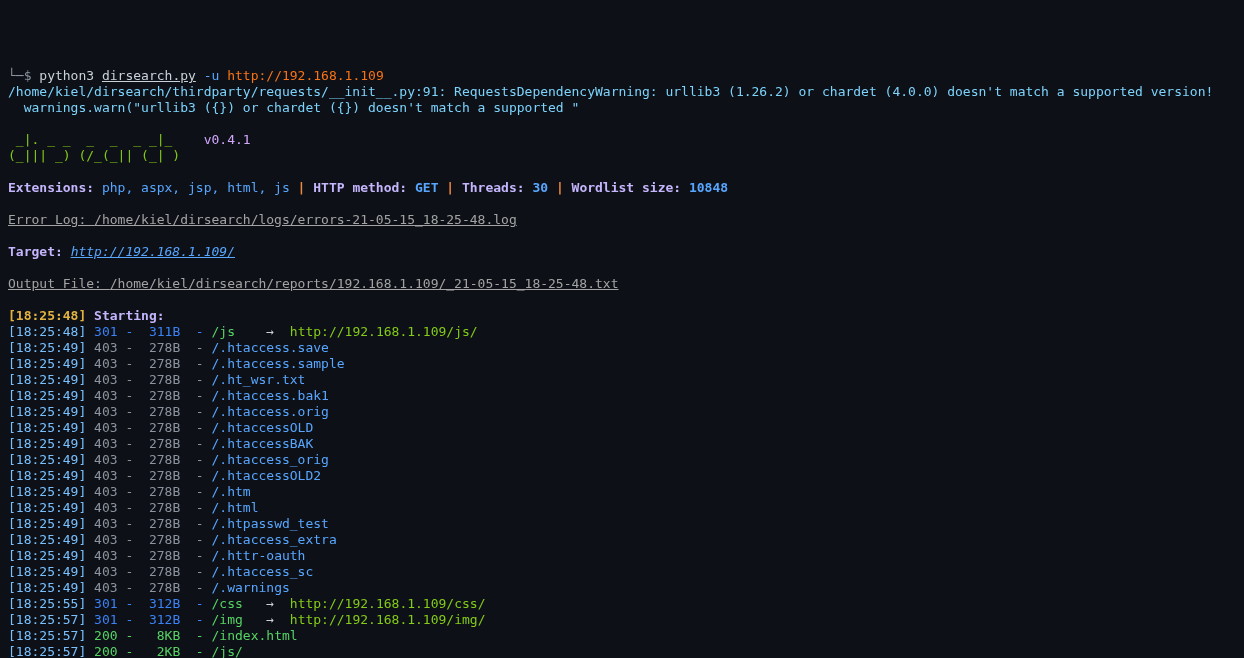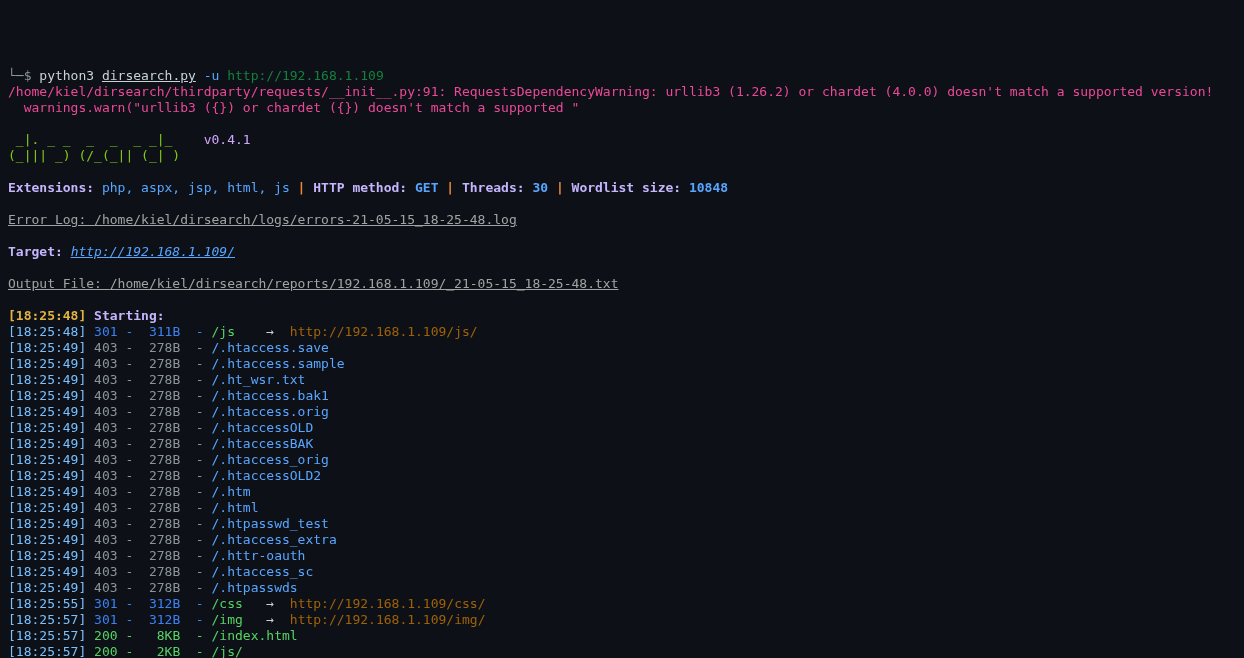--- a/index.html
+++ b/index.html
@@ -10,40 +10,40 @@
     font-size: 13px;
     line-height: 16px;
     padding: 4px 8px;
     width: 1244px;
     white-space: pre;
   }
   .prompt-sym { color: #8b949e; }
   .cmd-py { color: #c9d1d9; }
   .cmd-script { color: #c9d1d9; text-decoration: underline; }
   .cmd-flag { color: #58a6ff; }
-  .cmd-arg { color: #15803d; }
-  .warn { color: #ec4899; }
+  .cmd-arg { color: #f97316; }
+  .warn { color: #7dd3fc; }
   .logo { color: #84cc16; }
   .logo-ver { color: #d2a8ff; }
   .lbl-orange { color: #c4b5fd; font-weight: bold; }
   .ext { color: #58a6ff; font-weight: normal; }
   .sep { color: #f0883e; font-weight: bold; }
   .httpm { color: #58a6ff; font-weight: bold; }
   .num { color: #58a6ff; font-weight: bold; }
   .plain { color: #a3a3a3; text-decoration: underline; }
   .link { color: #58a6ff; text-decoration: underline; font-style: italic; }
   .ts-start { color: #e3b341; font-weight: bold; }
   .ts { color: #79c0ff; }
   .code301 { color: #8b949e; }
   .code403 { color: #8b949e; }
   .code200 { color: #8b949e; }
   .path-blue { color: #58a6ff; }
   .path-green { color: #56d364; }
   .arrow { color: #c9d1d9; }
-  .redir { color: #a16207; }
+  .redir { color: #84cc16; }
   .row301 .code301, .row301 .sz { color: #3b82f6; }
   .row403 .code403, .row403 .sz { color: #8b949e; }
   .row200 .code200, .row200 .sz { color: #56d364; }
 </style>
 </head>
 <body>
 
 
 
 <div><span><span class="prompt-sym">└─$ </span><span class="cmd-py">python3 </span><span class="cmd-script">dirsearch.py</span><span class="cmd-flag"> -u </span><span class="cmd-arg">http://192.168.1.109</span></span>
@@ -71,21 +71,21 @@
 <span class="row403"><span class="ts">[18:25:49]</span> <span class="code403">403</span><span class="code403"> - </span><span class="code403"> 278B</span><span class="code403">  - </span><span class="path-blue">/.htaccessOLD</span></span>
 <span class="row403"><span class="ts">[18:25:49]</span> <span class="code403">403</span><span class="code403"> - </span><span class="code403"> 278B</span><span class="code403">  - </span><span class="path-blue">/.htaccessBAK</span></span>
 <span class="row403"><span class="ts">[18:25:49]</span> <span class="code403">403</span><span class="code403"> - </span><span class="code403"> 278B</span><span class="code403">  - </span><span class="path-blue">/.htaccess_orig</span></span>
 <span class="row403"><span class="ts">[18:25:49]</span> <span class="code403">403</span><span class="code403"> - </span><span class="code403"> 278B</span><span class="code403">  - </span><span class="path-blue">/.htaccessOLD2</span></span>
 <span class="row403"><span class="ts">[18:25:49]</span> <span class="code403">403</span><span class="code403"> - </span><span class="code403"> 278B</span><span class="code403">  - </span><span class="path-blue">/.htm</span></span>
 <span class="row403"><span class="ts">[18:25:49]</span> <span class="code403">403</span><span class="code403"> - </span><span class="code403"> 278B</span><span class="code403">  - </span><span class="path-blue">/.html</span></span>
 <span class="row403"><span class="ts">[18:25:49]</span> <span class="code403">403</span><span class="code403"> - </span><span class="code403"> 278B</span><span class="code403">  - </span><span class="path-blue">/.htpasswd_test</span></span>
 <span class="row403"><span class="ts">[18:25:49]</span> <span class="code403">403</span><span class="code403"> - </span><span class="code403"> 278B</span><span class="code403">  - </span><span class="path-blue">/.htaccess_extra</span></span>
 <span class="row403"><span class="ts">[18:25:49]</span> <span class="code403">403</span><span class="code403"> - </span><span class="code403"> 278B</span><span class="code403">  - </span><span class="path-blue">/.httr-oauth</span></span>
 <span class="row403"><span class="ts">[18:25:49]</span> <span class="code403">403</span><span class="code403"> - </span><span class="code403"> 278B</span><span class="code403">  - </span><span class="path-blue">/.htaccess_sc</span></span>
-<span class="row403"><span class="ts">[18:25:49]</span> <span class="code403">403</span><span class="code403"> - </span><span class="code403"> 278B</span><span class="code403">  - </span><span class="path-blue">/.htpasswds</span></span>
+<span class="row403"><span class="ts">[18:25:49]</span> <span class="code403">403</span><span class="code403"> - </span><span class="code403"> 278B</span><span class="code403">  - </span><span class="path-blue">/.warnings</span></span>
 <span class="row301"><span class="ts">[18:25:55]</span> <span class="code301">301</span><span class="code301"> - </span><span class="code301"> 312B</span><span class="code301">  - </span><span class="path-green">/css</span><span class="arrow">   →  </span><span class="redir">http://192.168.1.109/css/</span></span>
 <span class="row301"><span class="ts">[18:25:57]</span> <span class="code301">301</span><span class="code301"> - </span><span class="code301"> 312B</span><span class="code301">  - </span><span class="path-green">/img</span><span class="arrow">   →  </span><span class="redir">http://192.168.1.109/img/</span></span>
 <span class="row200"><span class="ts">[18:25:57]</span> <span class="code200">200</span><span class="code200"> - </span><span class="code200">  8KB</span><span class="code200">  - </span><span class="path-green">/index.html</span></span>
 <span class="row200"><span class="ts">[18:25:57]</span> <span class="code200">200</span><span class="code200"> - </span><span class="code200">  2KB</span><span class="code200">  - </span><span class="path-green">/js/</span></span>
 
 
 </div>
 
 </div>
 

